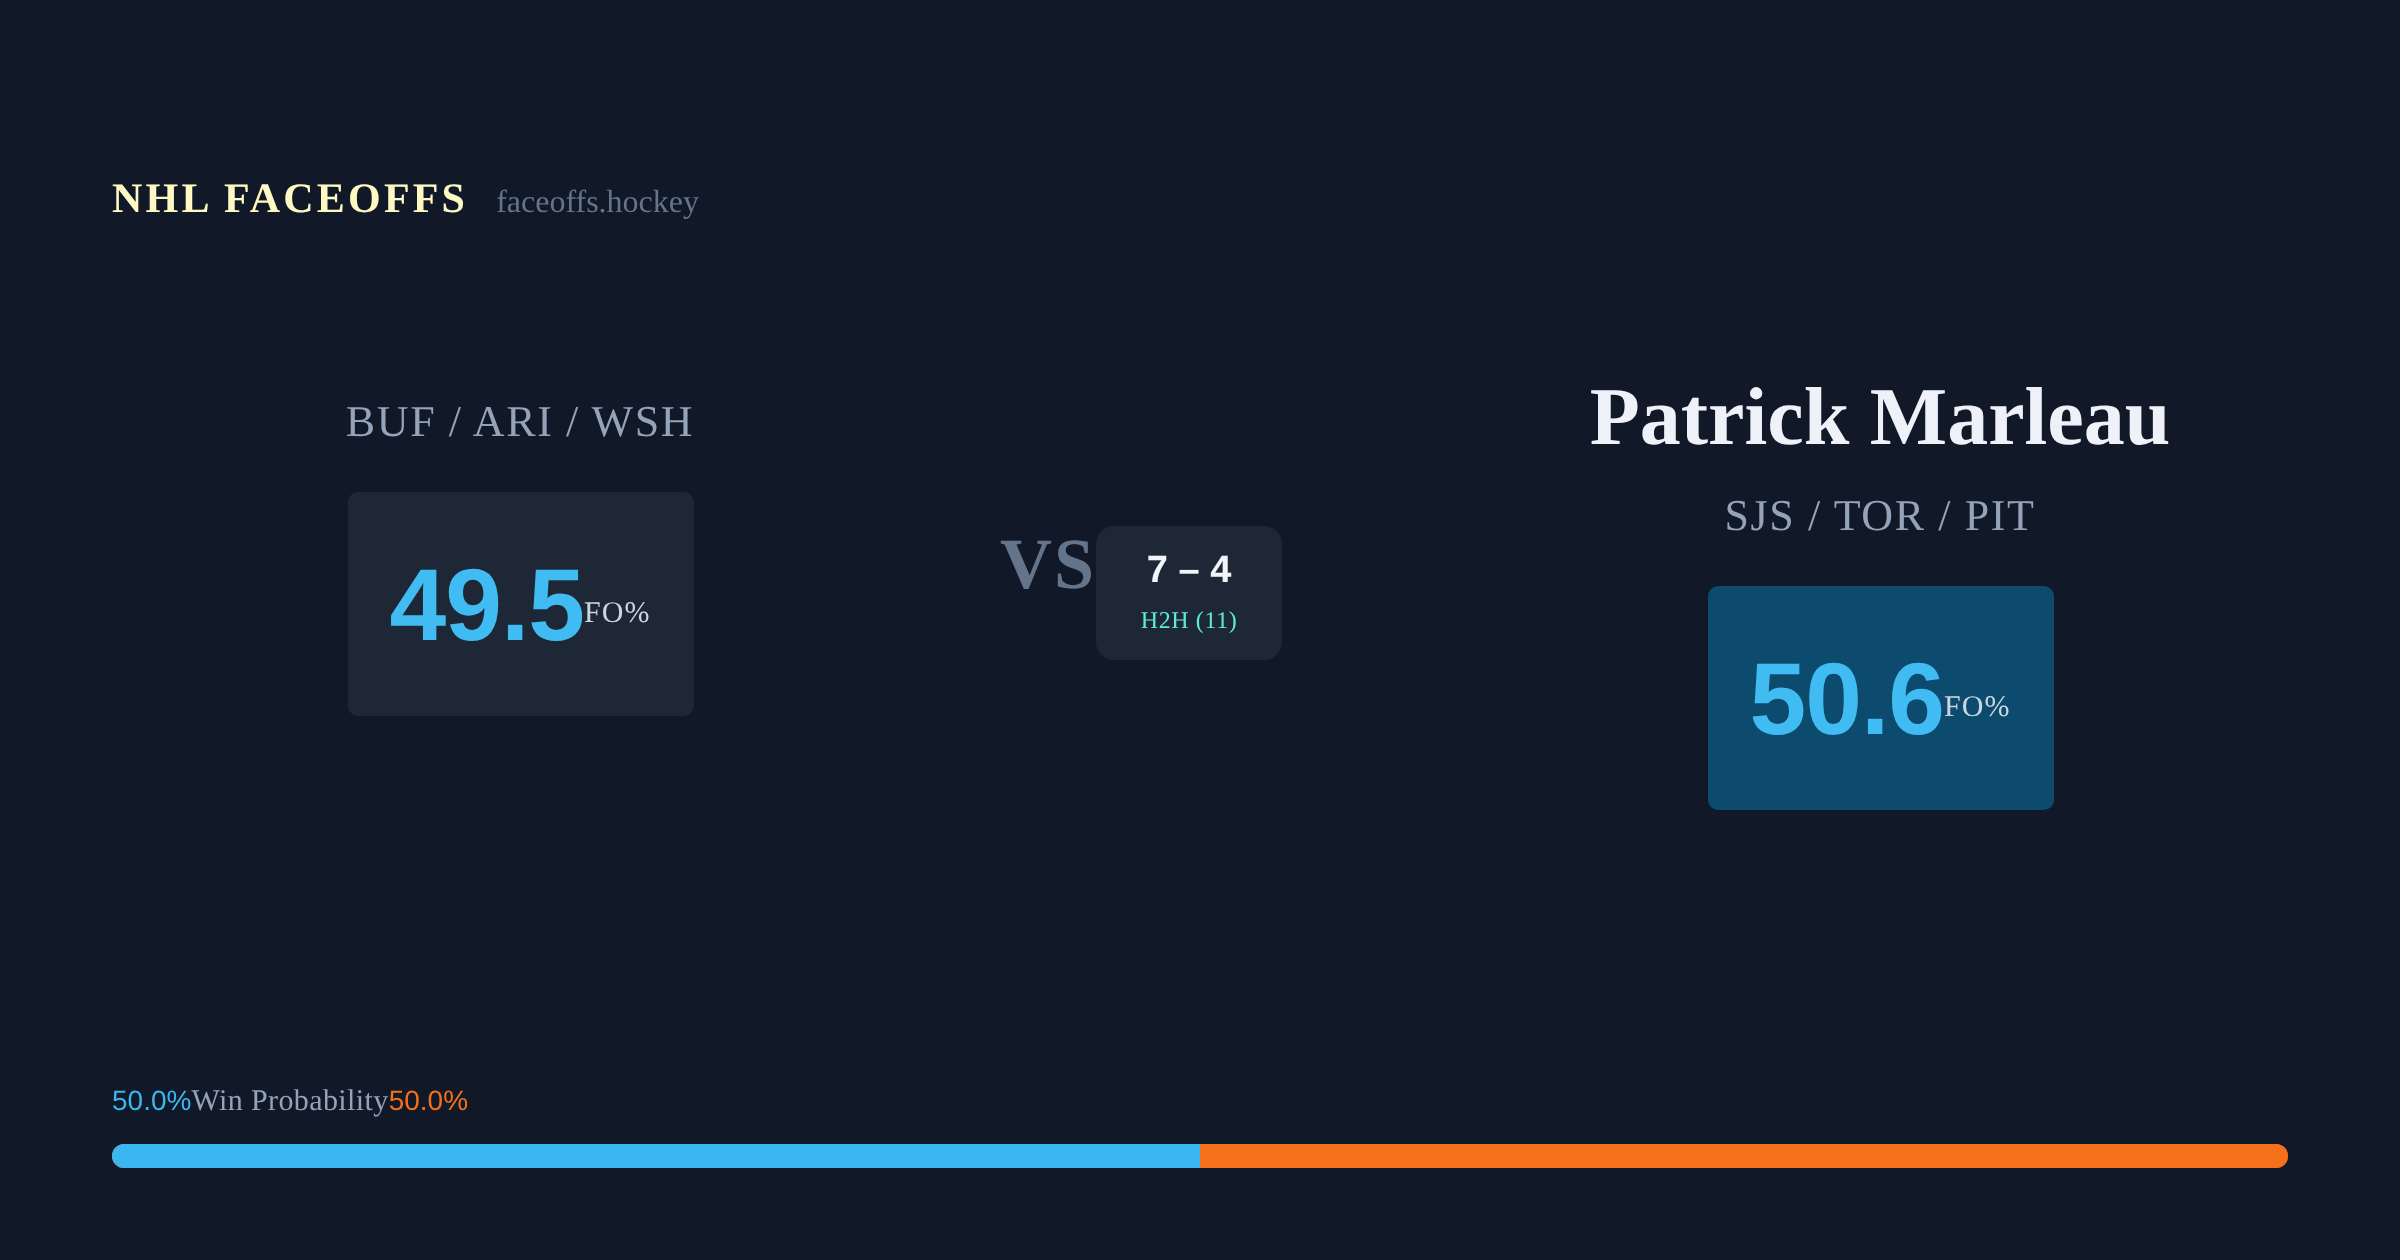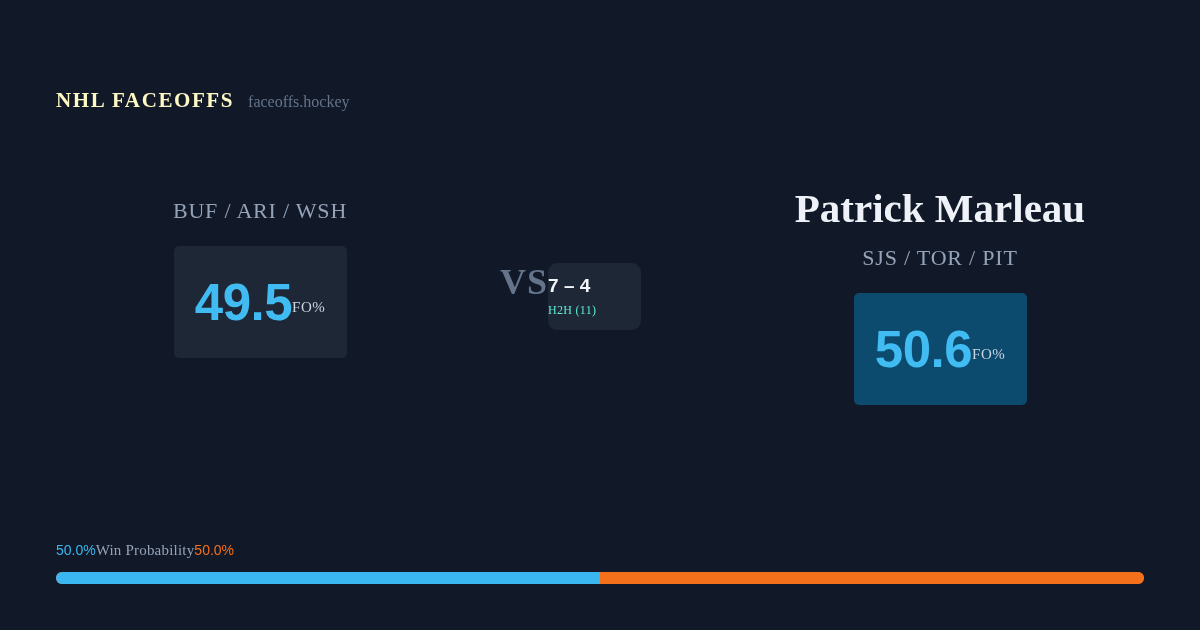--- a/index.html
+++ b/index.html
@@ -124,21 +124,21 @@
   }
 
   #h2h-card {
     margin-top: 30px;
     width: 93px;
     height: 67px;
     background: #1e2736;
     border-radius: 9px;
     display: flex;
     flex-direction: column;
-    align-items: flex-start;
+    align-items: center;
     justify-content: center;
   }
 
   #h2h-score {
     font-family: "Liberation Sans", sans-serif;
     font-weight: bold;
     font-size: 19px;
     color: #f1f5f9;
     line-height: 1;
     white-space: nowrap;

